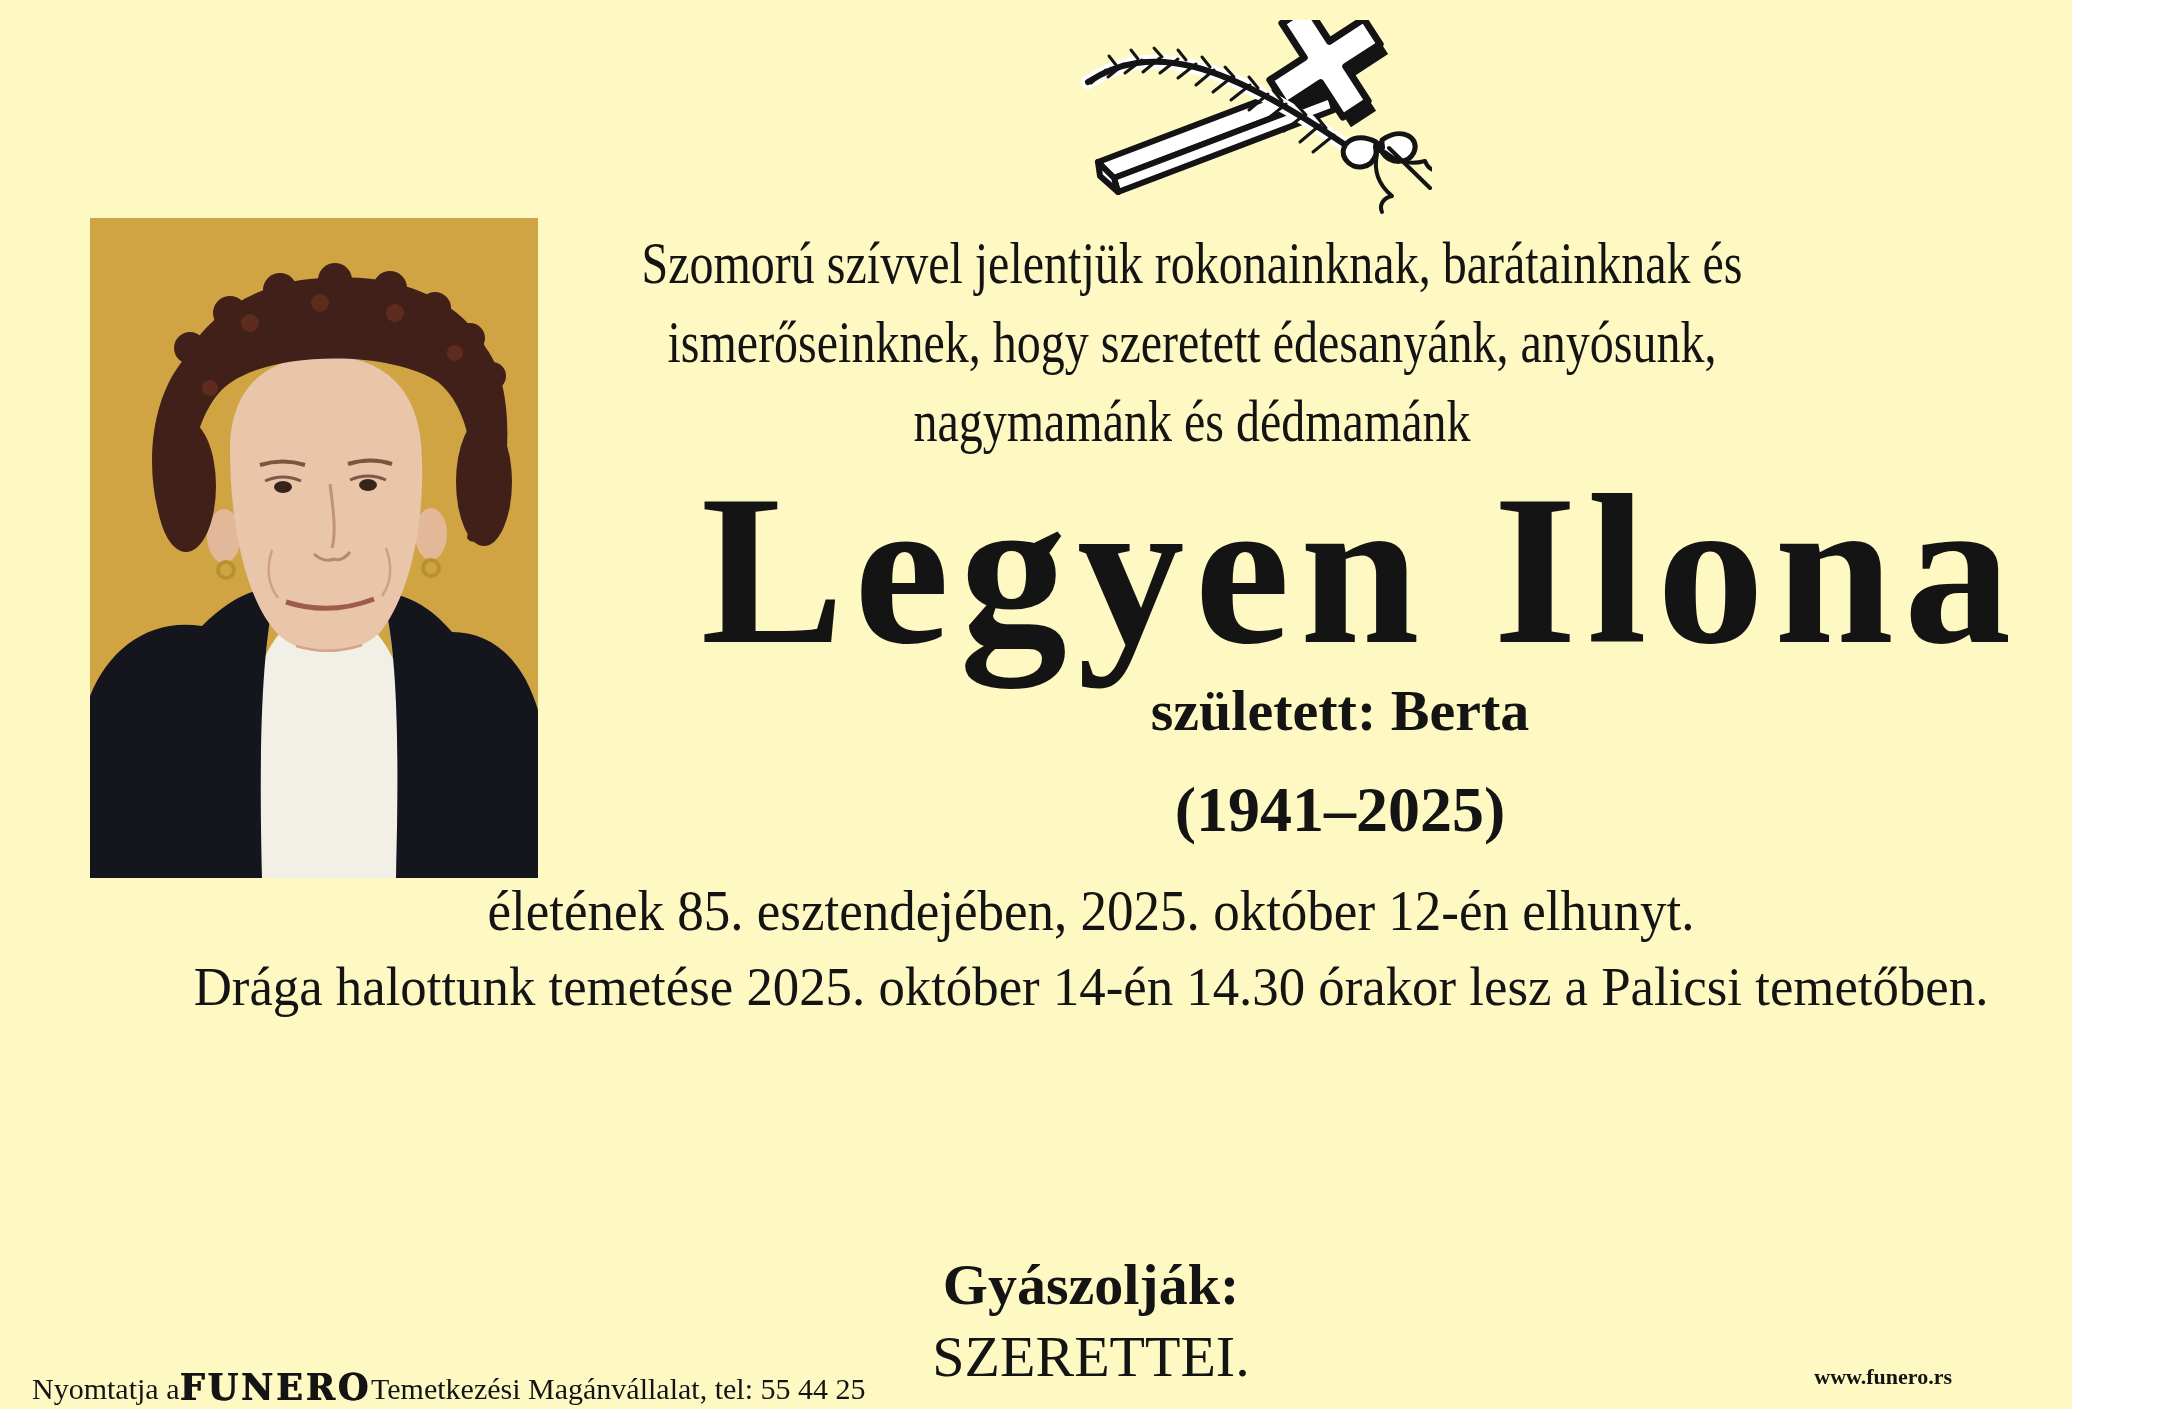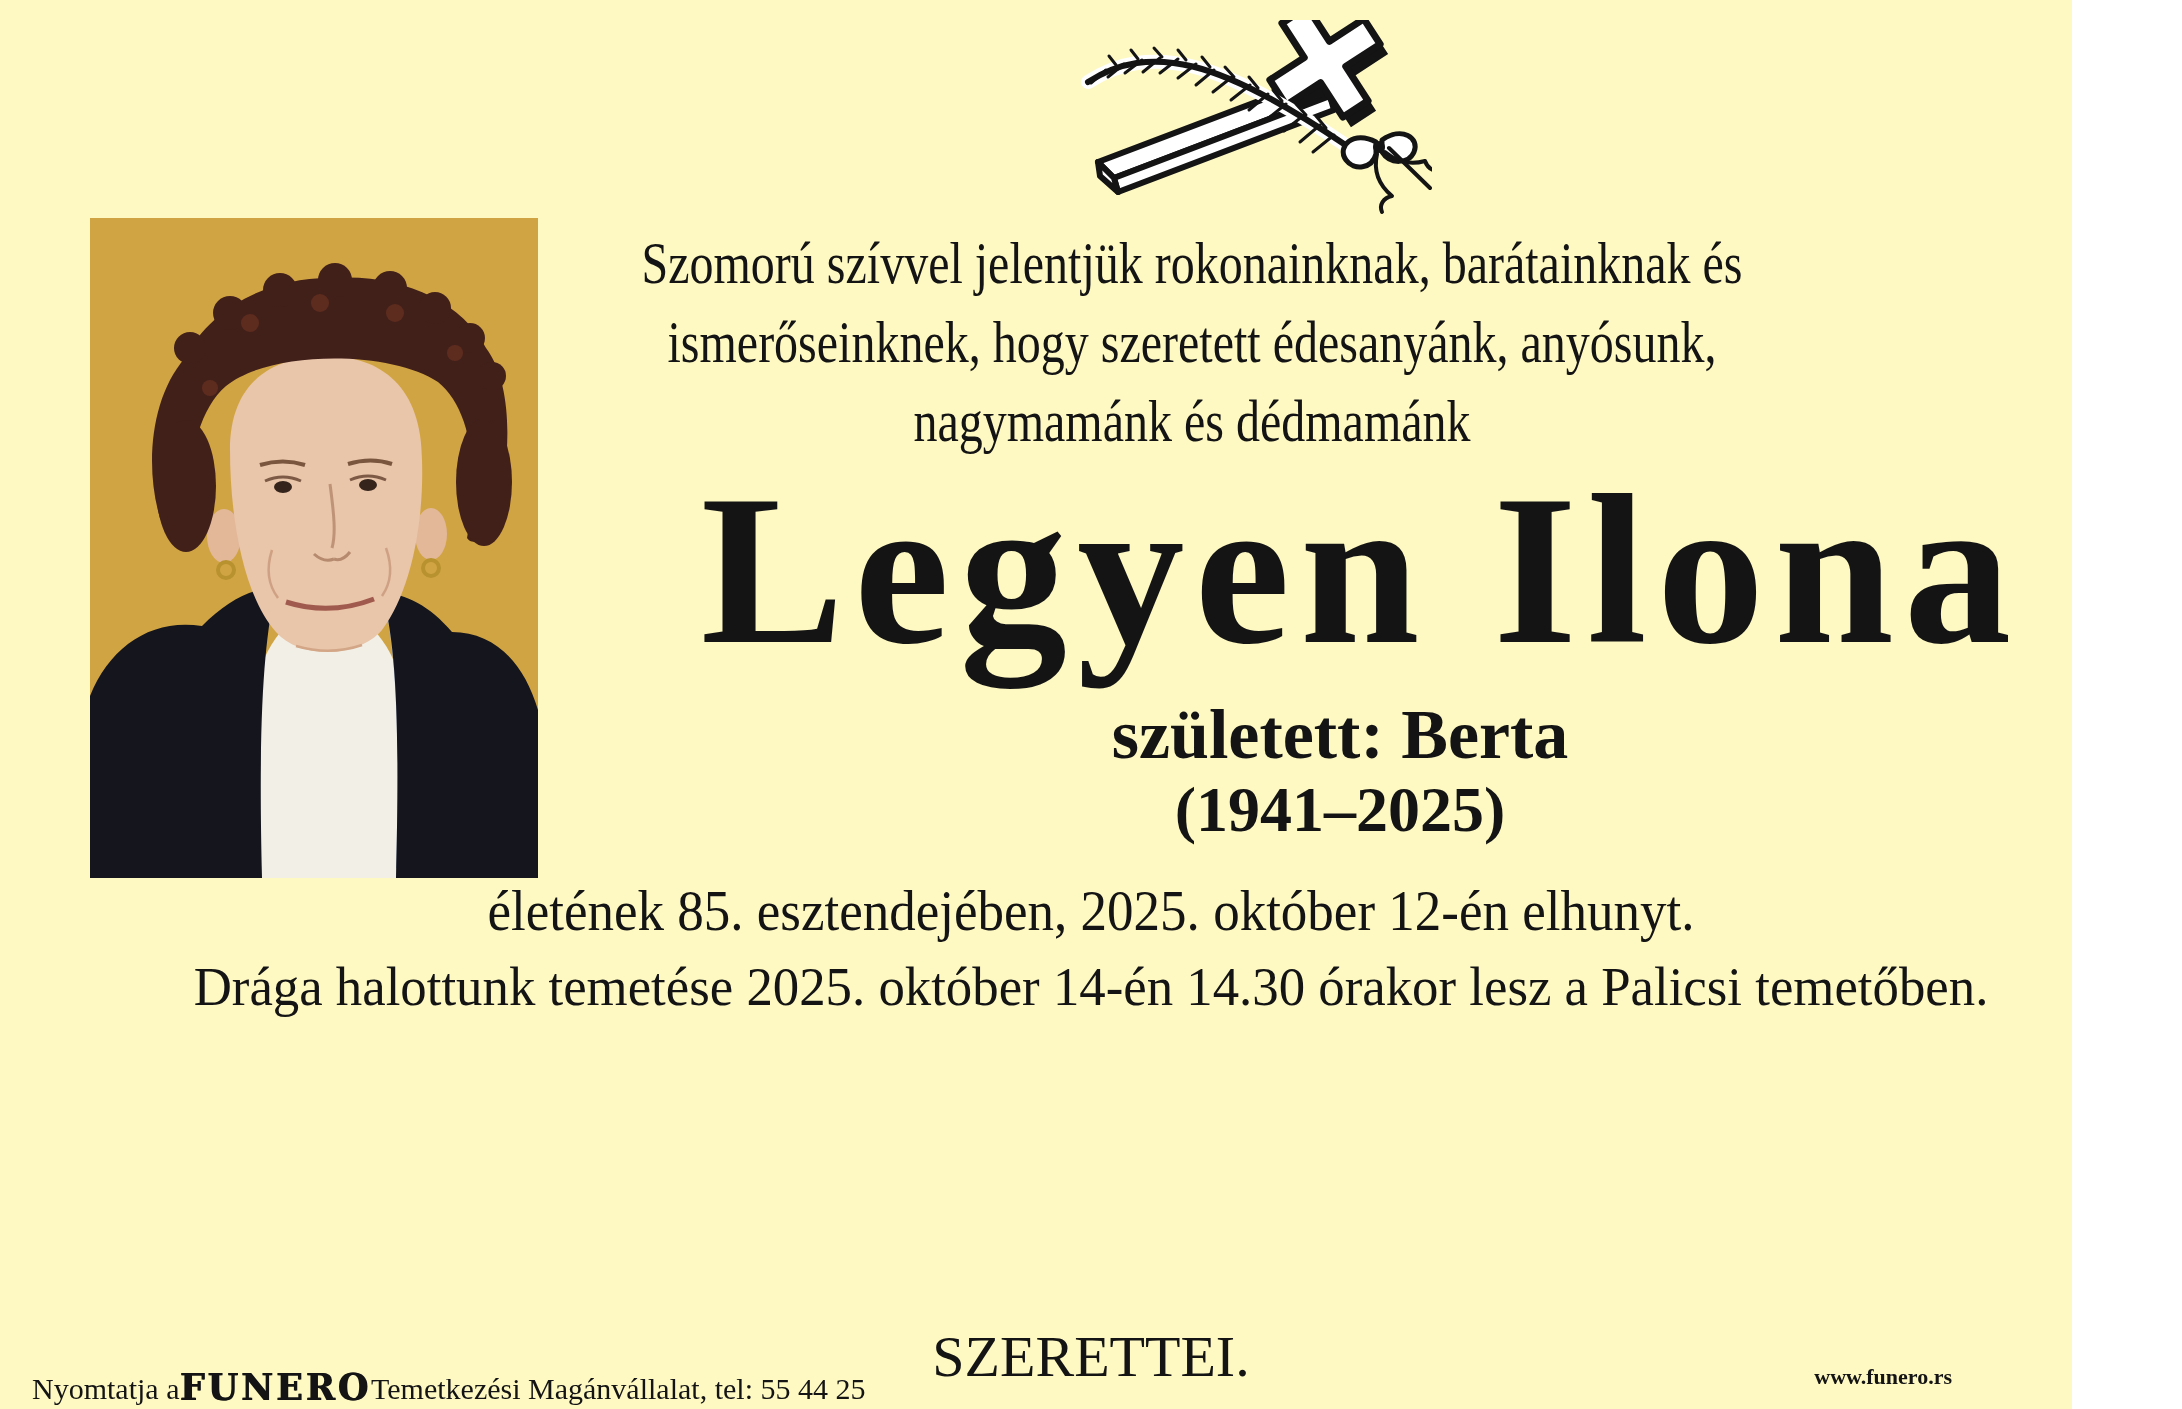--- a/index.html
+++ b/index.html
@@ -21,22 +21,22 @@
     font-size:60px;line-height:79px;
     transform:scaleX(0.80);
     transform-origin:50% 0;
   }
   
   .name{
     top:462px;left:540px;width:1642px;
     font-size:215px;font-weight:bold;letter-spacing:10px;line-height:1;
   }
   .maiden{
-    top:700px;left:498px;width:1684px;
-    font-size:70px;font-weight:bold;line-height:70px;
+    top:676px;left:498px;width:1684px;
+    font-size:58px;font-weight:bold;line-height:70px;
   }
   .years{
     top:770px;left:498px;width:1684px;
     font-size:64px;font-weight:bold;line-height:80px;
   }
   .detail1{
     top:874px;left:0;width:2182px;
     font-size:57px;line-height:74px;
     transform:scaleX(0.93);transform-origin:50% 0;
   }
@@ -206,20 +206,21 @@
   </div>
 
   <div class="abs name center nowrap">Legyen Ilona</div>
   <div class="abs maiden center nowrap">született: Berta</div>
   <div class="abs years center nowrap">(1941–2025)</div>
 
   <div class="abs detail1 center nowrap">életének 85. esztendejében, 2025. október 12-én elhunyt.</div>
   <div class="abs detail2 center nowrap">Drága halottunk temetése 2025. október 14-én 14.30 órakor lesz a Palicsi temetőben.</div>
 
 
+  <div class="abs mourn-label center nowrap">Gyászolják:</div>
   <div class="abs mourn-value center nowrap">SZERETTEI.</div>
 
   <div class="abs footer-left">
     <span>Nyomtatja a</span>
     <span class="funero-logo">FUNERO</span>
     <span>Temetkezési Magánvállalat, tel: 55 44 25</span>
   </div>
   <div class="abs footer-right">www.funero.rs</div>
 
 </div>

